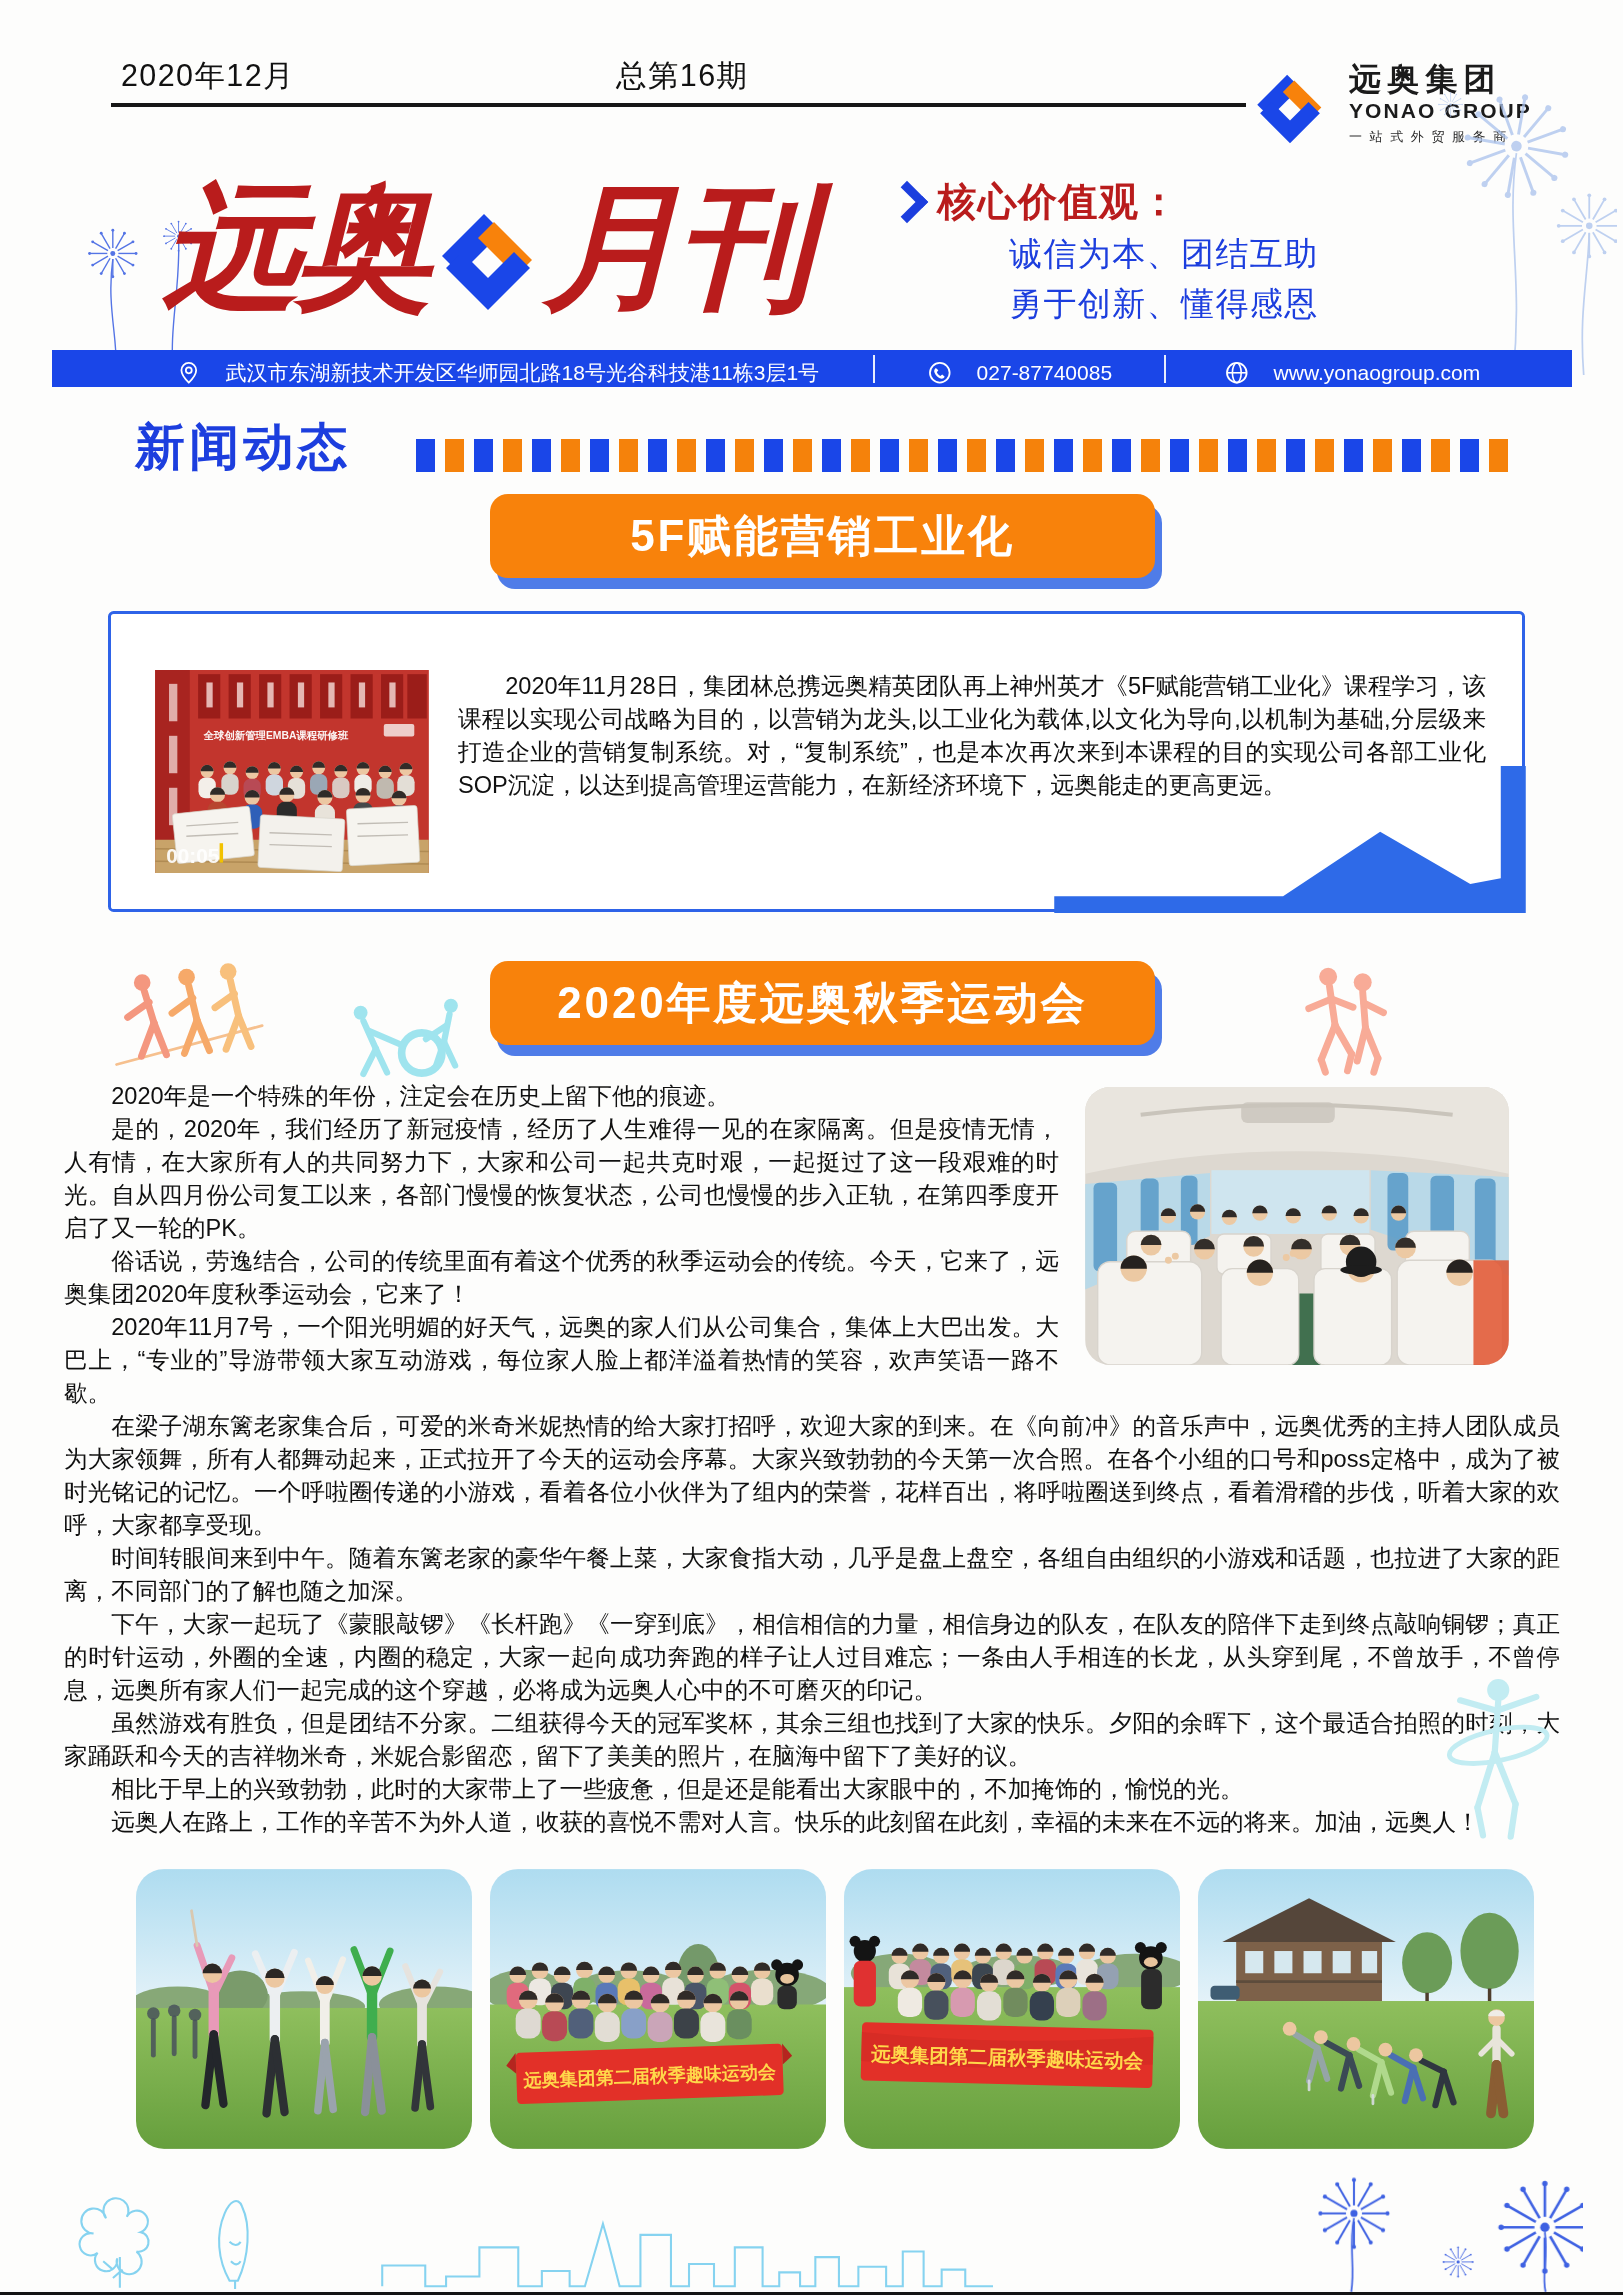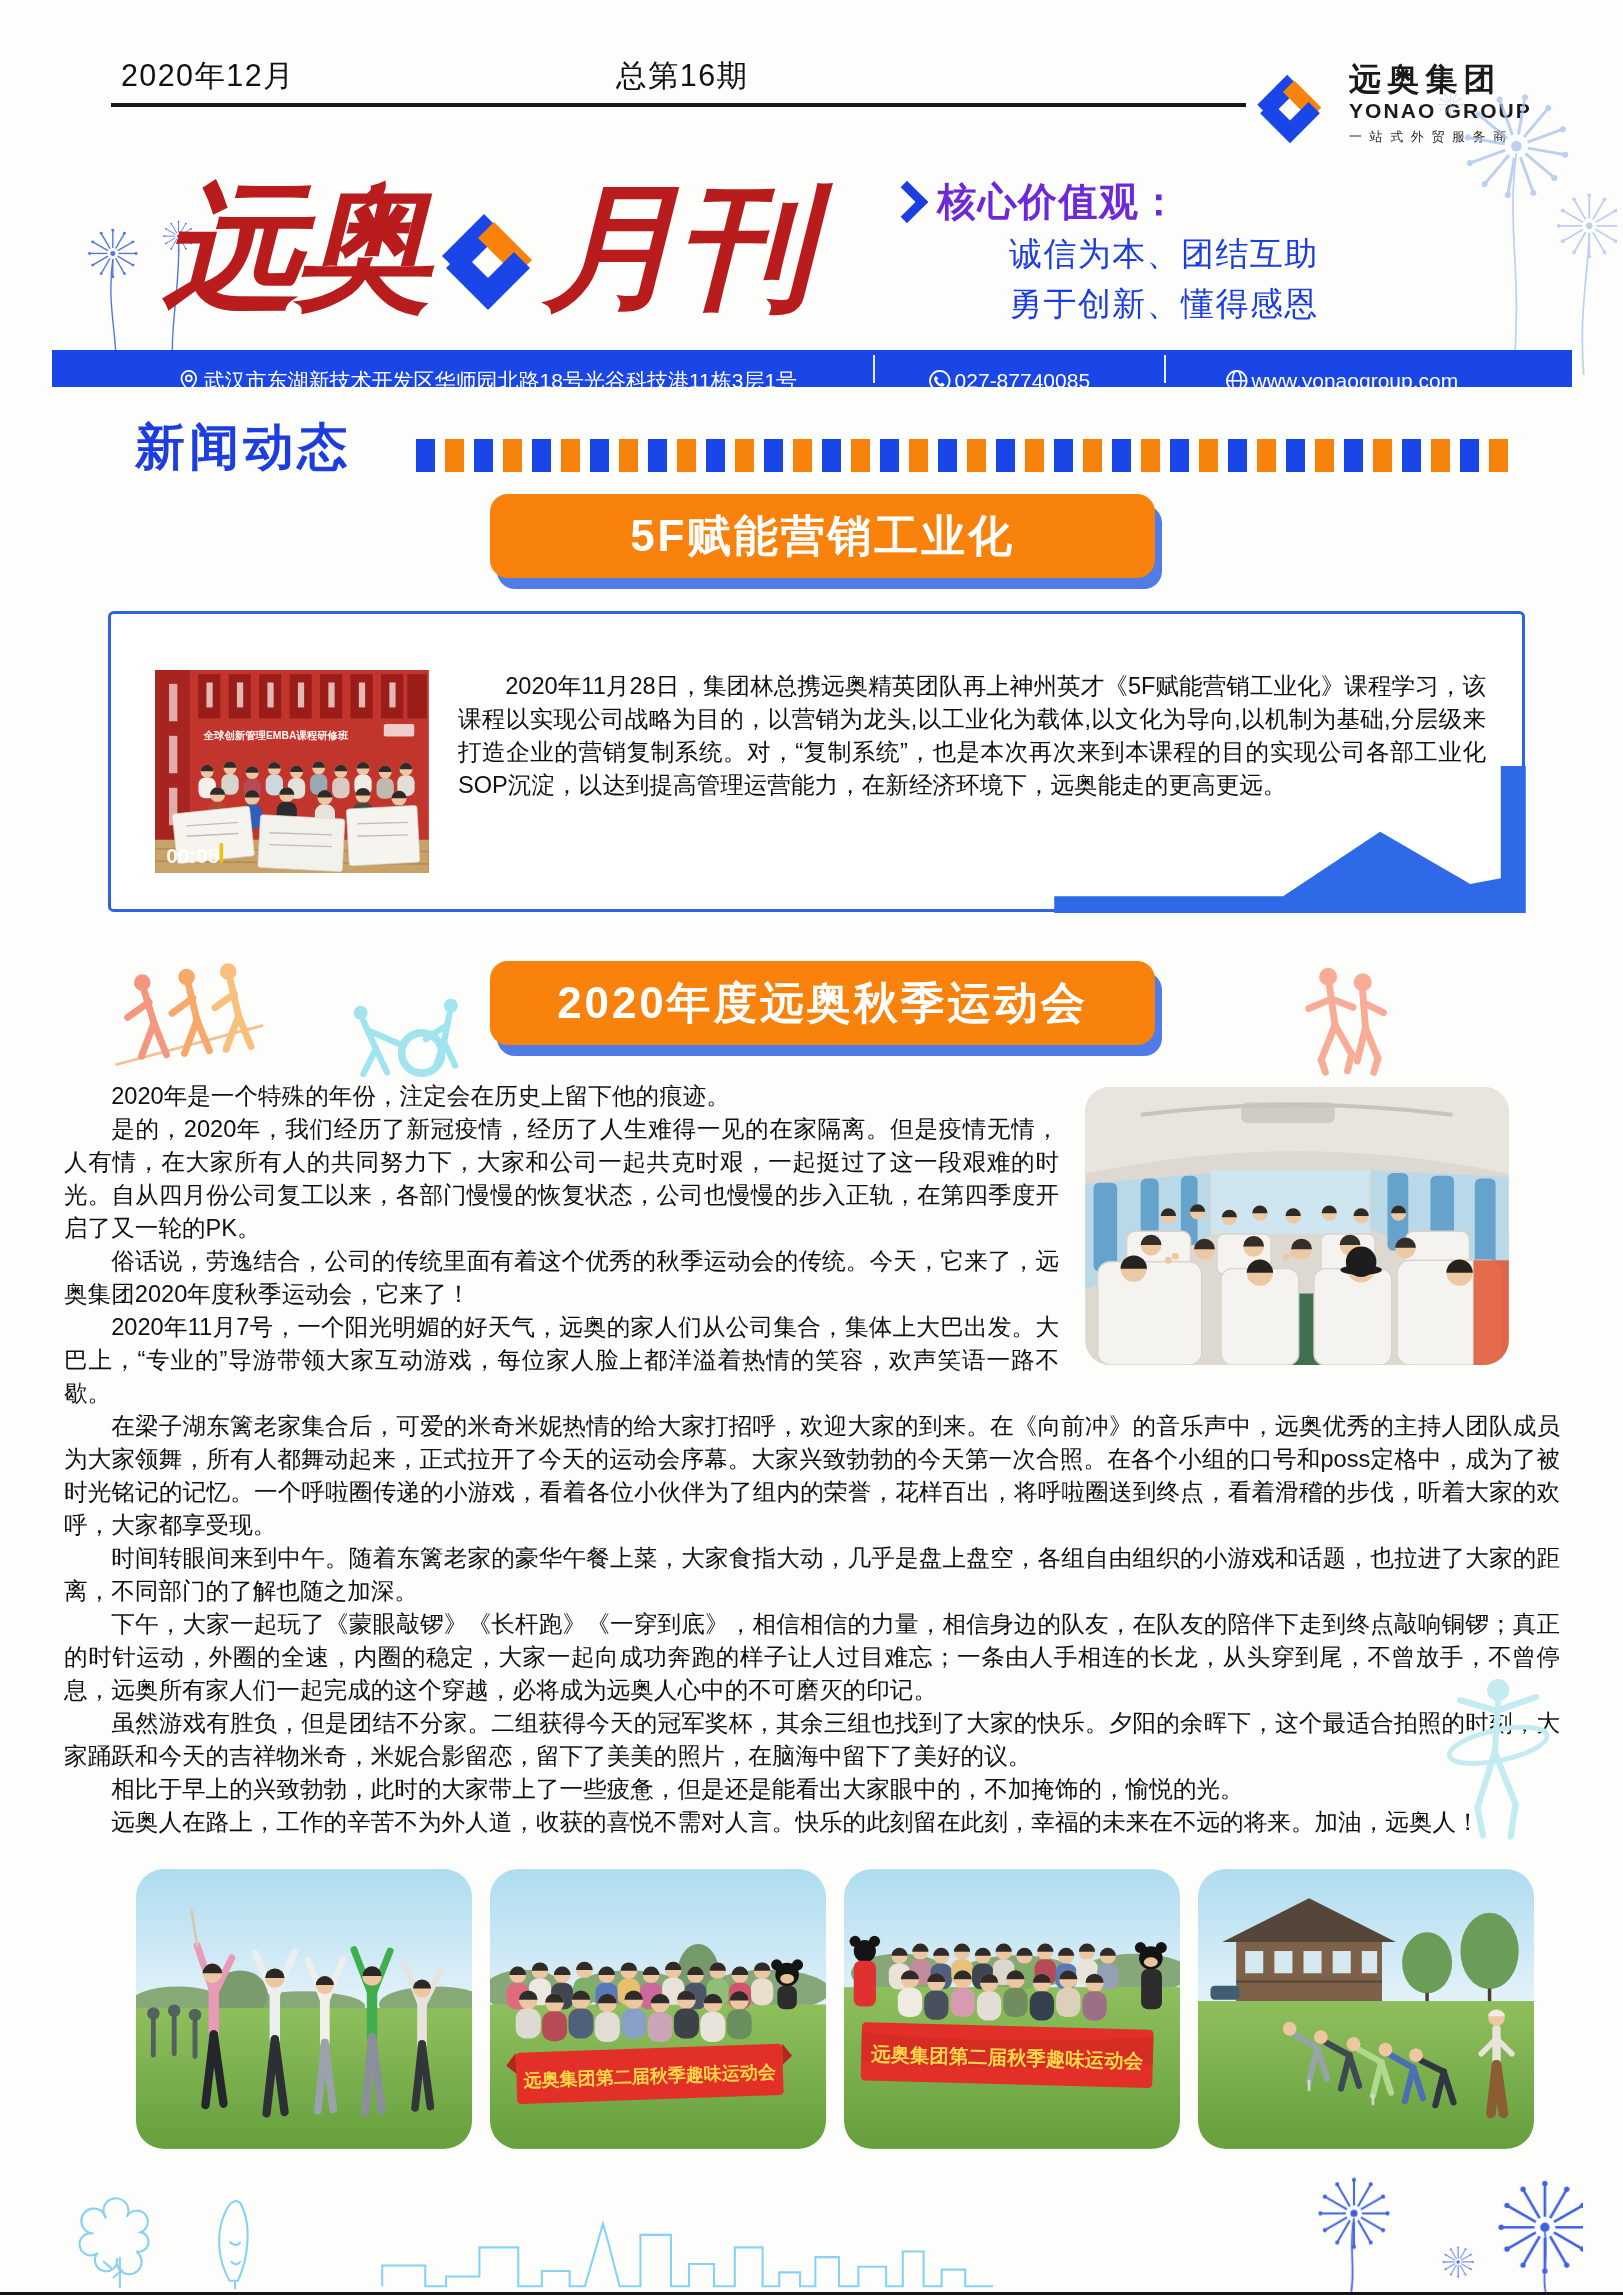--- a/index.html
+++ b/index.html
@@ -16,28 +16,28 @@
   .logo-cn{font-size:32px;font-weight:bold;letter-spacing:6.2px;color:#1b1b1b;line-height:36px;}
   .logo-en{font-size:21px;font-weight:bold;letter-spacing:2.1px;color:#1b1b1b;line-height:28px;}
   .logo-tag{font-size:13px;letter-spacing:7.6px;color:#2c2c2c;margin-top:2.8px;}
 
   
   .masthead{left:163px;top:149px;height:198px;display:flex;align-items:center;}
   .mast-word{font-family:Liberation Serif, serif;font-weight:900;font-style:italic;
              font-size:137px;color:#b91c1c;letter-spacing:-4.2px;line-height:1;}
   .mast-logo{width:104px;height:104px;margin:28px 4.2px 0 7px;}
   .values{left:892px;top:175px;}
-  .values-h{display:flex;align-items:center;font-size:39px;font-weight:bold;color:#6d28d9;letter-spacing:1.4px;}
+  .values-h{display:flex;align-items:center;font-size:39px;font-weight:bold;color:#b91c1c;letter-spacing:1.4px;}
   .chev{width:21px;height:21px;border-top:9.7px solid #1c3ede;border-right:9.7px solid #1c3ede;
         transform:rotate(45deg);margin-right:15.3px;flex:0 0 auto;}
   .values-l{margin-left:117px;font-size:33px;color:#1c3ede;line-height:50px;letter-spacing:1.4px;}
 
   
   .addrbar{left:52px;top:350px;width:1520px;height:37px;background:#1a46e8;color:#fff;}
-  .addrbar .it{position:absolute;top:12px;height:37px;display:flex;align-items:center;gap:3px;font-size:21px;}
+  .addrbar .it{position:absolute;top:4px;height:37px;display:flex;align-items:center;gap:25px;font-size:21px;}
   .addrbar .sep{position:absolute;top:4.9px;width:2.1px;height:28px;background:rgba(255,255,255,.9);}
 
   
   .sec-title{left:135px;top:414px;font-size:50px;font-weight:900;color:#1c3ede;letter-spacing:4.2px;}
   .dashes{left:416px;top:439px;width:1096px;height:33px;
     background:repeating-linear-gradient(90deg,#1a46e8 0 19px,rgba(0,0,0,0) 19px 29px,#f5820b 29px 48px,rgba(0,0,0,0) 48px 58px);}
 
   .banner{width:665px;height:84px;background:#f8820b;border-radius:18px;
           box-shadow:7px 11px 0 0 #4f7ce8;display:flex;align-items:center;justify-content:center;
           color:#fff;font-size:44px;font-weight:bold;letter-spacing:2.8px;}

